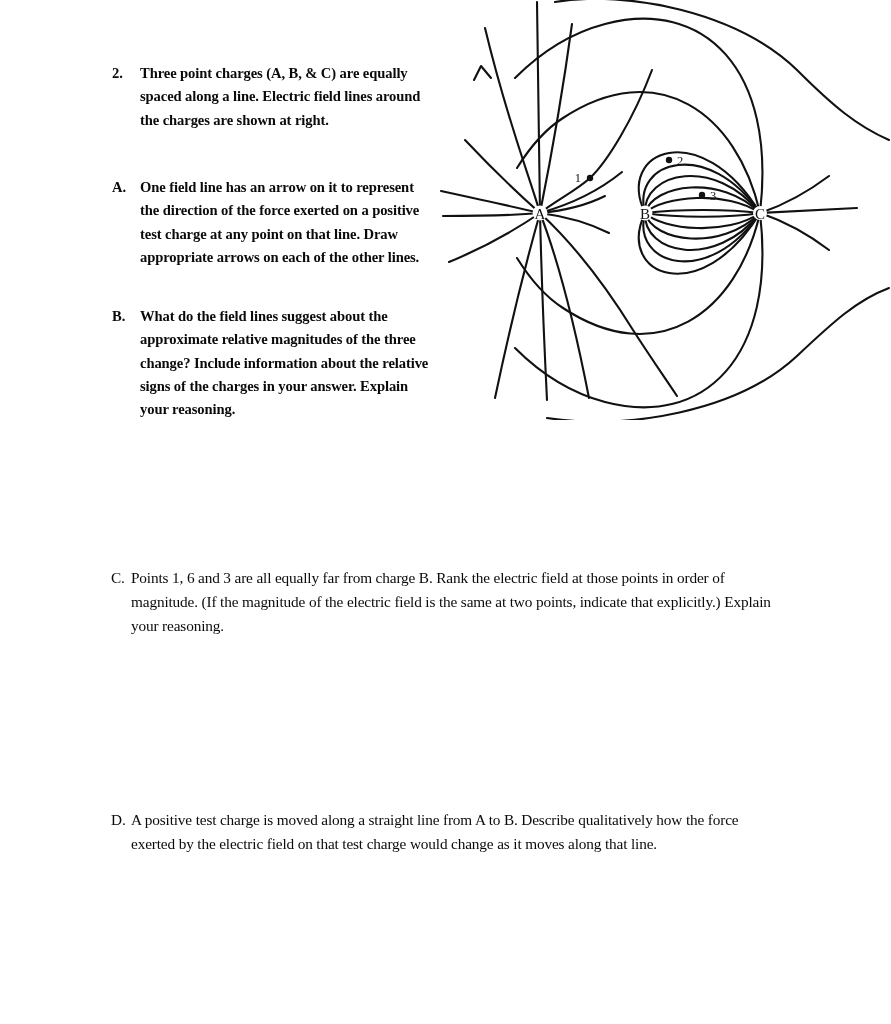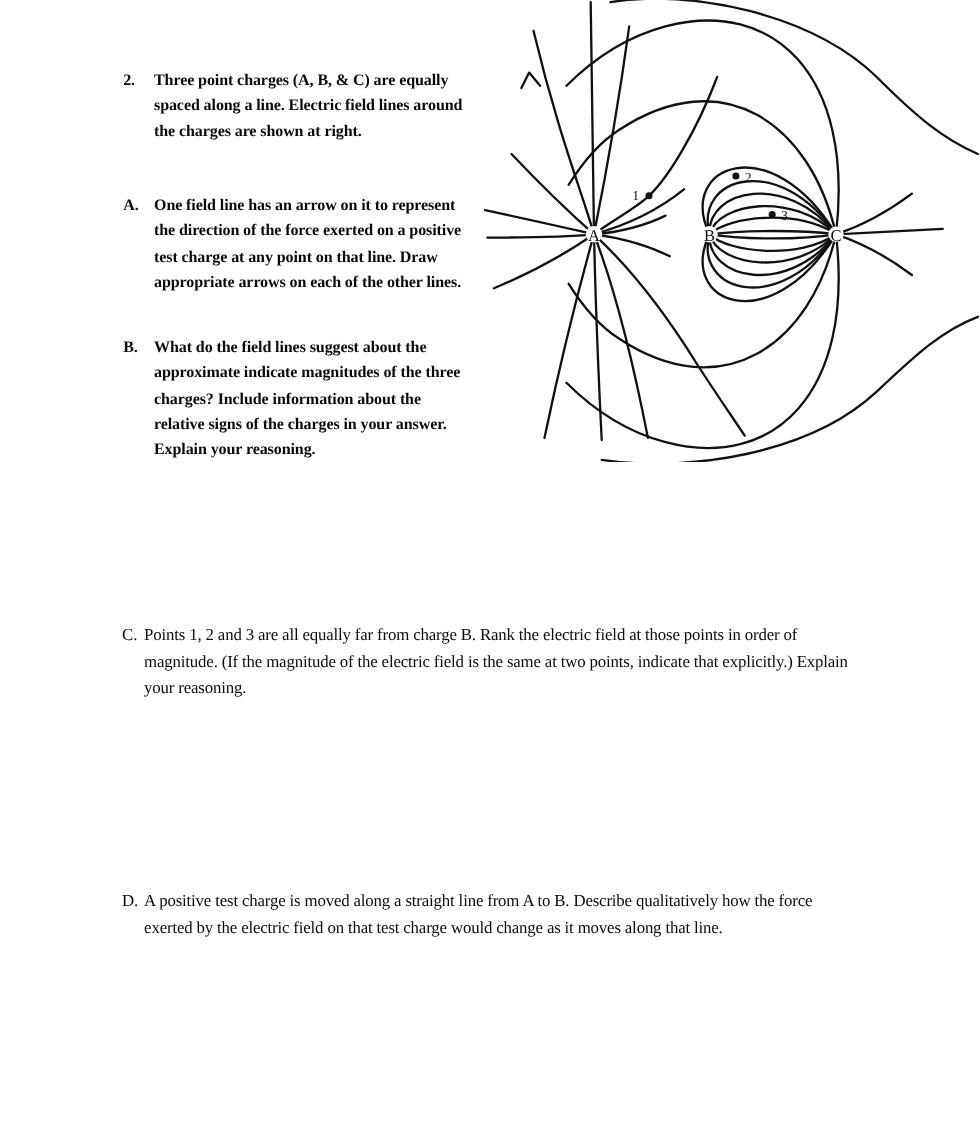--- a/index.html
+++ b/index.html
@@ -113,26 +113,26 @@
     <span class="qtext">Three point charges (A, B, &amp; C) are equally spaced along a line. Electric field lines around the charges are shown at right.</span>
   </div>
 
   <div class="qitem block-top" id="qA">
     <span class="marker">A.</span>
     <span class="qtext">One field line has an arrow on it to represent the direction of the force exerted on a positive test charge at any point on that line. Draw appropriate arrows on each of the other lines.</span>
   </div>
 
   <div class="qitem block-top" id="qB">
     <span class="marker">B.</span>
-    <span class="qtext">What do the field lines suggest about the approximate indicate magnitudes of the three charges? Include information about the relative signs of the charges in your answer. Explain your reasoning.</span>
+    <span class="qtext">What do the field lines suggest about the approximate relative magnitudes of the three change? Include information about the relative signs of the charges in your answer. Explain your reasoning.</span>
   </div>
 
   <div class="qitem block-wide" id="qC">
     <span class="marker">C.</span>
-    <span class="qtext">Points 1, 2 and 3 are all equally far from charge B. Rank the electric field at those points in order of magnitude. (If the magnitude of the electric field is the same at two points, indicate that explicitly.) Explain your reasoning.</span>
+    <span class="qtext">Points 1, 6 and 3 are all equally far from charge B. Rank the electric field at those points in order of magnitude. (If the magnitude of the electric field is the same at two points, indicate that explicitly.) Explain your reasoning.</span>
   </div>
 
   <div class="qitem block-wide" id="qD">
     <span class="marker">D.</span>
     <span class="qtext">A positive test charge is moved along a straight line from A to B. Describe qualitatively how the force exerted by the electric field on that test charge would change as it moves along that line.</span>
   </div>
 
   <div id="figure">
     <svg viewBox="0 0 454 420" xmlns="http://www.w3.org/2000/svg">
 

